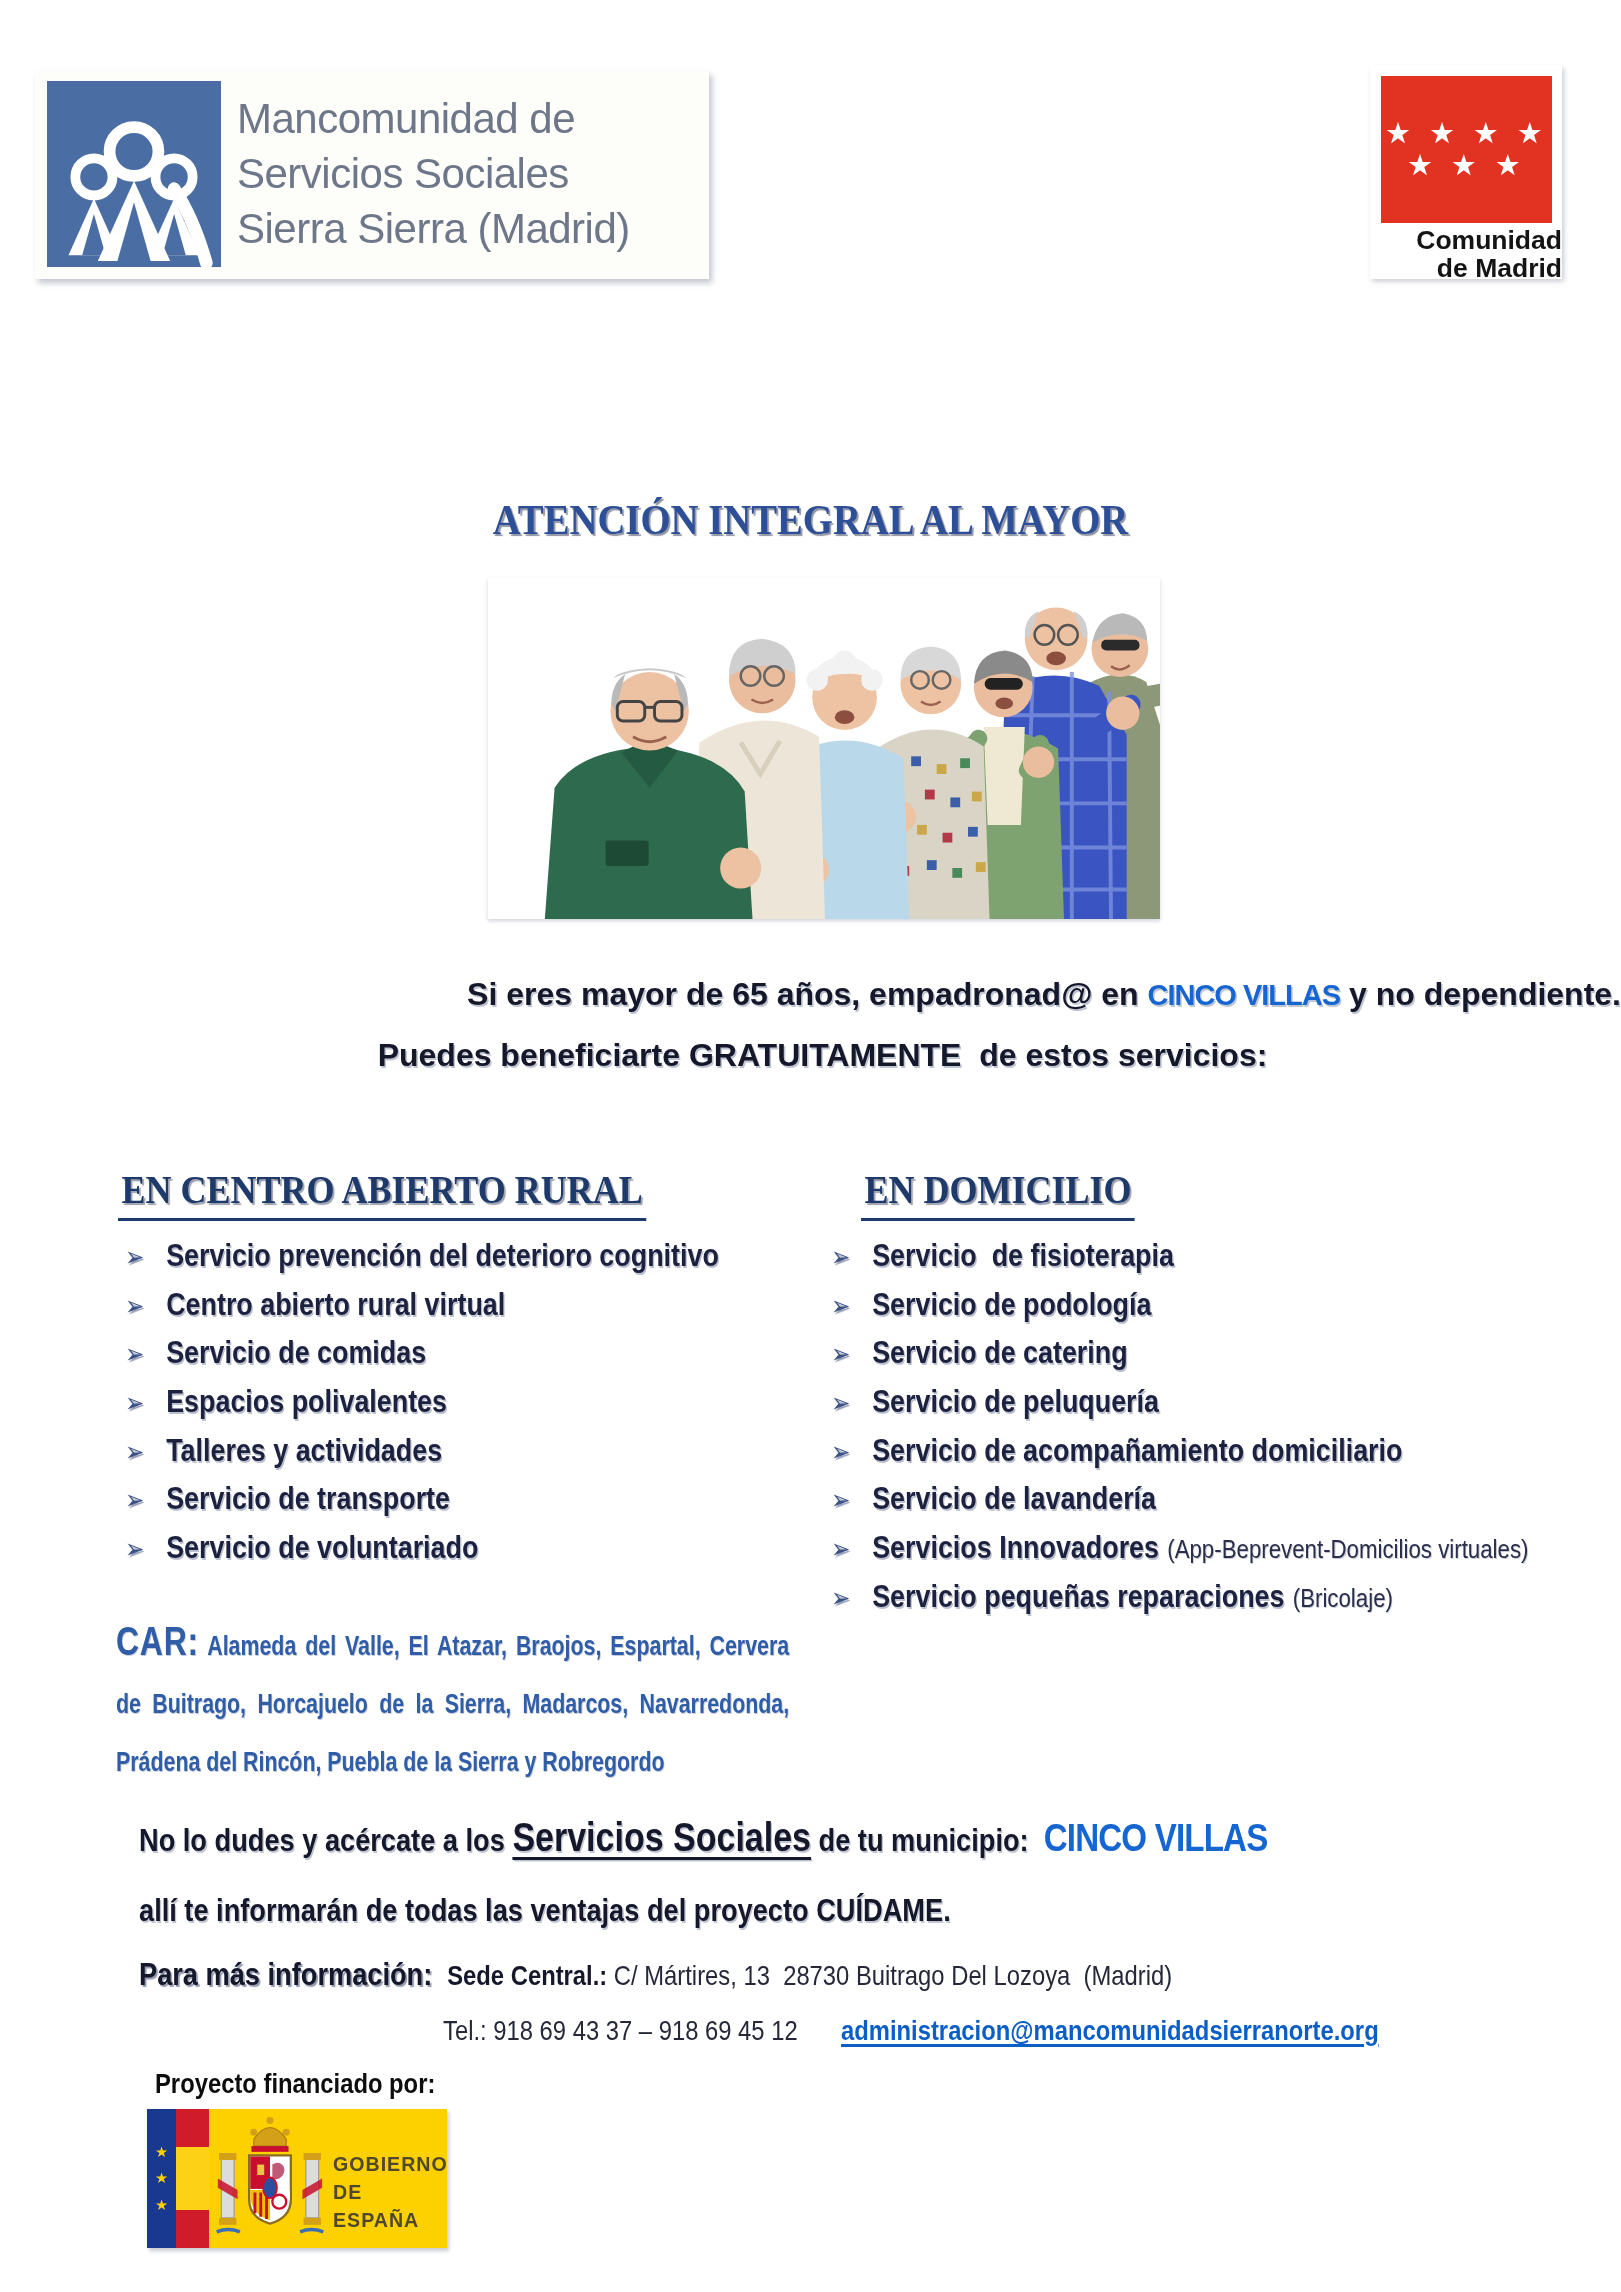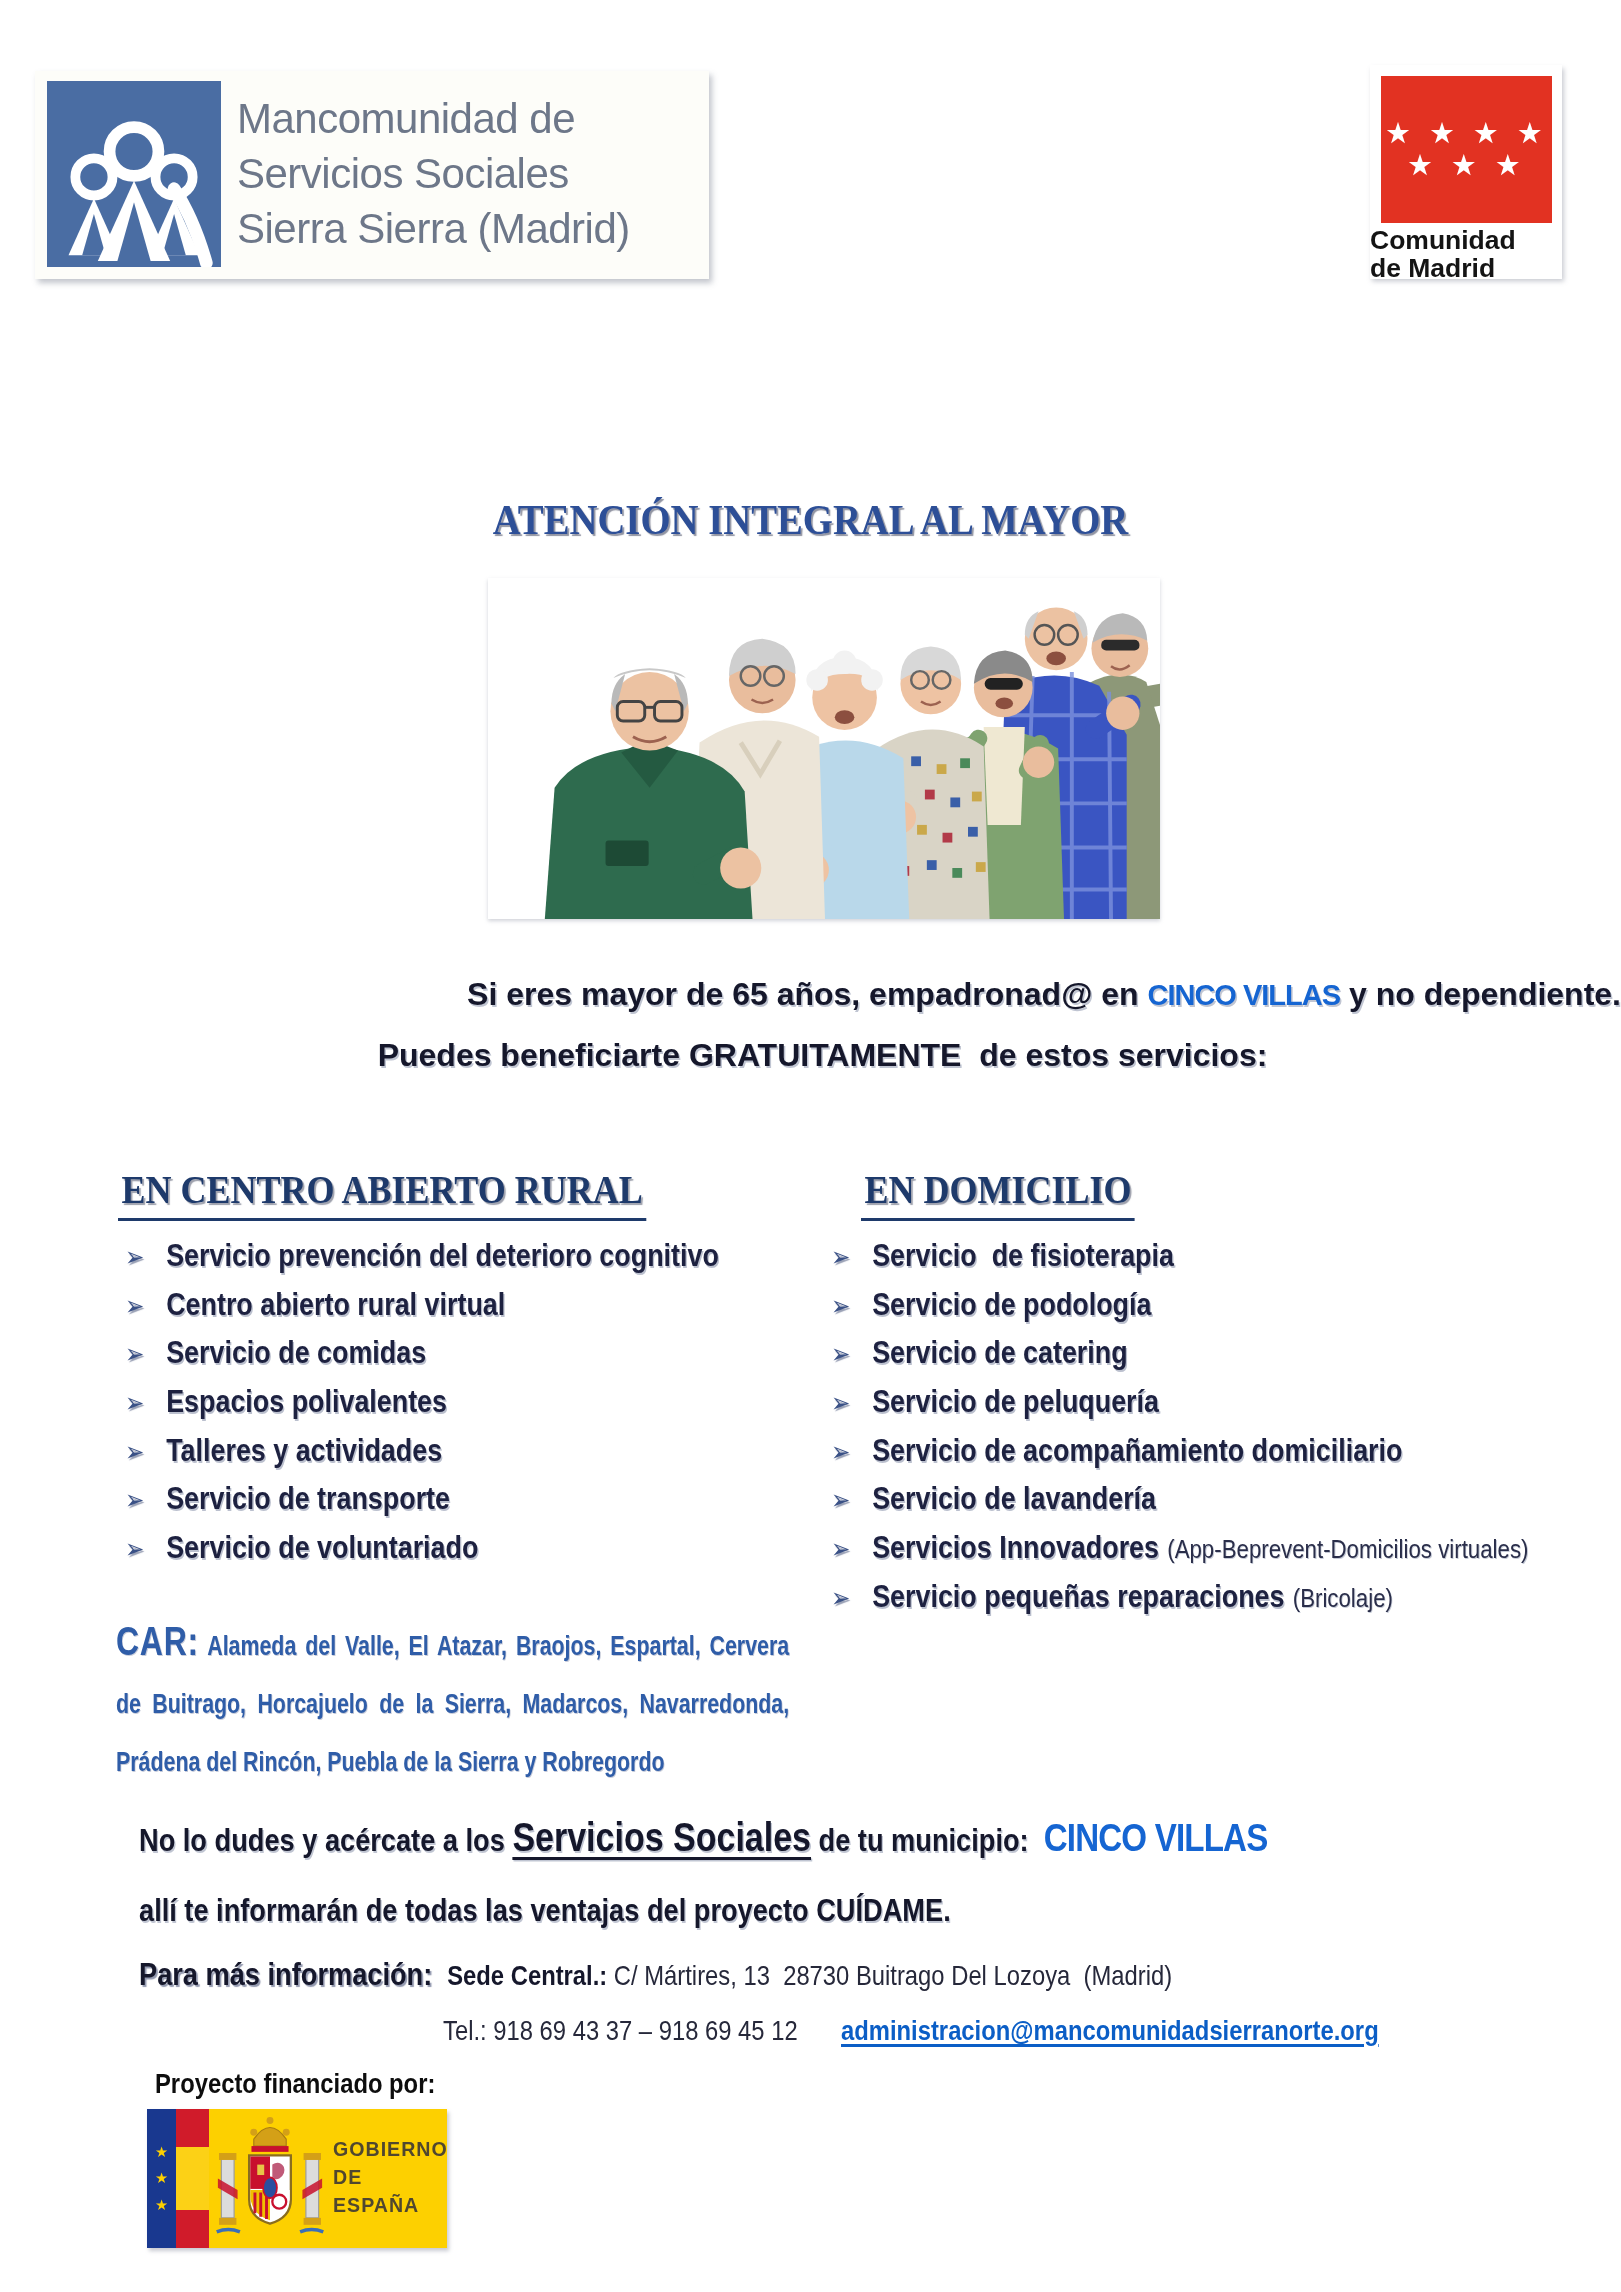--- a/index.html
+++ b/index.html
@@ -7,21 +7,21 @@
   .page { position:relative; width:1621px; height:2293px; background:#ffffff; overflow:hidden; margin:0 auto; }
 
   
   .manc-logo { position:absolute; left:35px; top:71px; width:674px; height:208px; background:#fdfdf9; box-shadow:2.9px 3.9px 5.9px rgba(120,126,142,.45); }
   .manc-square { position:absolute; left:11.8px; top:9.8px; width:174px; height:186px; background:#4a6da3; }
   .manc-text { position:absolute; left:202px; top:19.6px; font-size:42px; line-height:55px; color:#6d7789; letter-spacing:-0.5px; }
 
   .cm-logo { position:absolute; left:1370px; top:65px; width:192px; height:214px; background:#ffffff; box-shadow:2px 2.9px 4.9px rgba(120,126,142,.4); }
   .cm-red { position:absolute; left:10.8px; top:10.8px; width:171px; height:147px; background:#e23222; display:flex; flex-direction:column; justify-content:center; align-items:center; }
   .cm-stars { color:#fff; font-size:29px; line-height:32px; letter-spacing:4.9px; text-align:center; white-space:pre; }
-  .cm-name { position:absolute; left:0; top:161px; width:100%; text-align:left; font-weight:700; font-size:26.5px; line-height:28px; color:#141414; }
+  .cm-name { position:absolute; left:0; top:161px; width:100%; text-align:right; font-weight:700; font-size:26.5px; line-height:28px; color:#141414; }
 
   
   .title { position:absolute; left:0; top:374px; width:100%; text-align:center; font-family:"Liberation Serif", serif; font-weight:700; font-size:66px; color:#2d4f97; text-shadow:2.9px 2.9px 2px rgba(55,60,85,.6); }
   .subtitle { position:absolute; left:0; top:495px; width:100%; text-align:center; font-family:"Liberation Serif", serif; font-weight:700; font-size:43px; color:#2d4f97; text-shadow:2px 2px 1px rgba(55,60,85,.55); transform:scaleX(.9); }
 
   
   .photo { position:absolute; left:488px; top:578px; width:672px; height:341px; background:#ffffff; box-shadow:0 2px 3.9px rgba(140,145,160,.4); }
 
   
   .intro1 { position:absolute; left:0; top:976px; width:100%; text-align:right; font-size:32px; font-weight:600; color:#15172b; text-shadow:1.5px 1.5px 0 rgba(150,158,180,.6); white-space:pre-wrap; }
@@ -60,21 +60,21 @@
 
   
   .gob-logo { position:absolute; left:147px; top:2109px; width:300px; height:139px; background:#fdd000; box-shadow:2px 2.9px 3.9px rgba(120,126,142,.4); }
   .gob-eu { position:absolute; left:0; top:0; width:29px; height:139px; background:#19388f; display:flex; flex-direction:column; justify-content:center; align-items:center; gap:11.8px; }
   .gob-eu span { color:#fdd000; font-size:14.7px; line-height:14.7px; }
   .gob-flag { position:absolute; left:29px; top:0; width:33px; height:139px; }
   .gob-flag .r1 { position:absolute; left:0; top:0; width:100%; height:27%; background:#d01b2a; }
   .gob-flag .y  { position:absolute; left:0; top:27%; width:100%; height:46%; background:#fcd116; }
   .gob-flag .r2 { position:absolute; left:0; top:73%; width:100%; height:27%; background:#d01b2a; }
   .gob-arms { position:absolute; left:65px; top:0; width:116px; height:139px; }
-  .gob-name { position:absolute; left:186px; top:26px; font-size:19.6px; font-weight:700; letter-spacing:1px; line-height:28px; color:#50472f; }
+  .gob-name { position:absolute; left:186px; top:41px; font-size:19.6px; font-weight:700; letter-spacing:1px; line-height:28px; color:#50472f; }
 </style>
 </head>
 <body>
 
 <div class="page">
 
   <div class="manc-logo">
     <div class="manc-square">
       <svg width="174" height="186" viewBox="0 0 178 190">
         <rect width="178" height="190" fill="#4a6da3"></rect>

